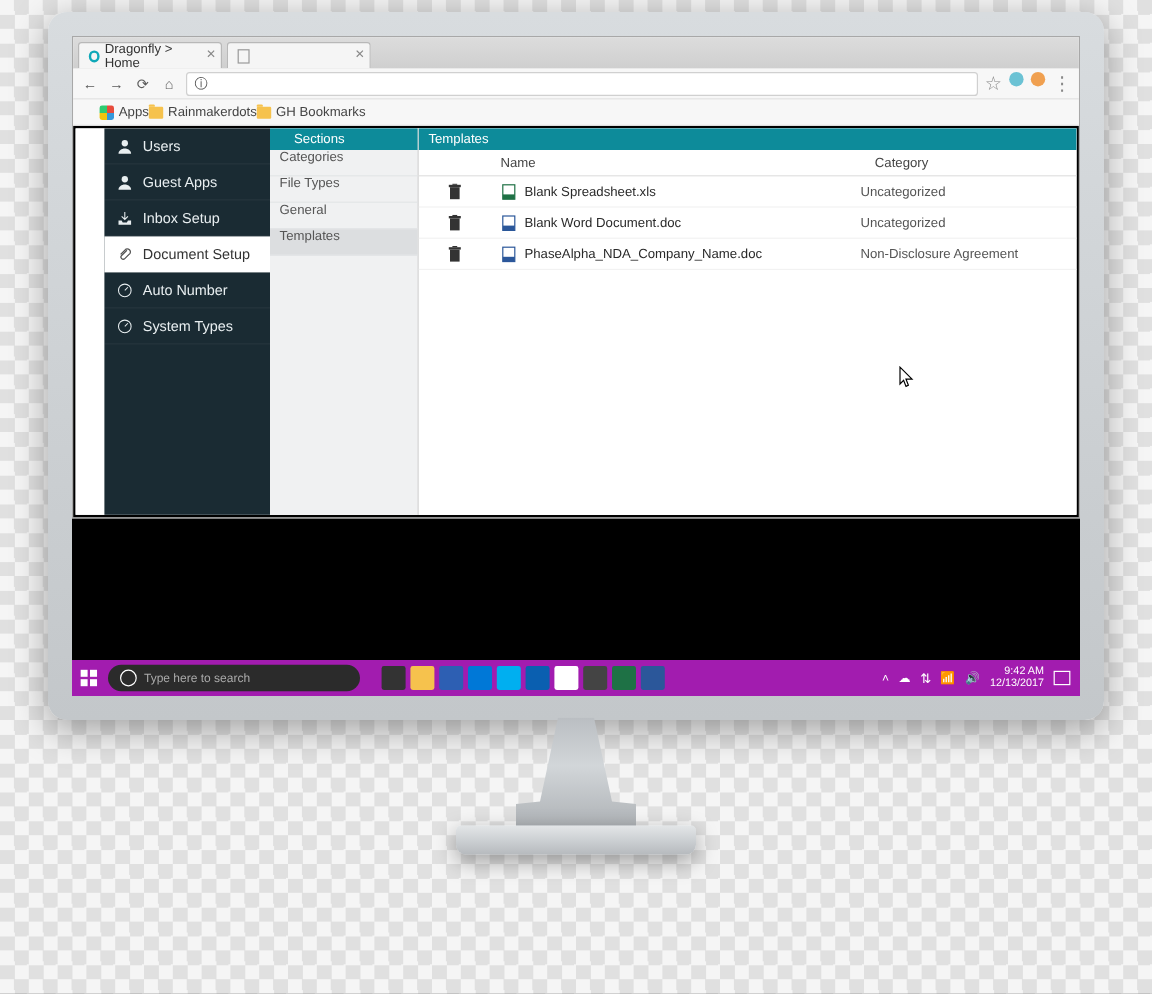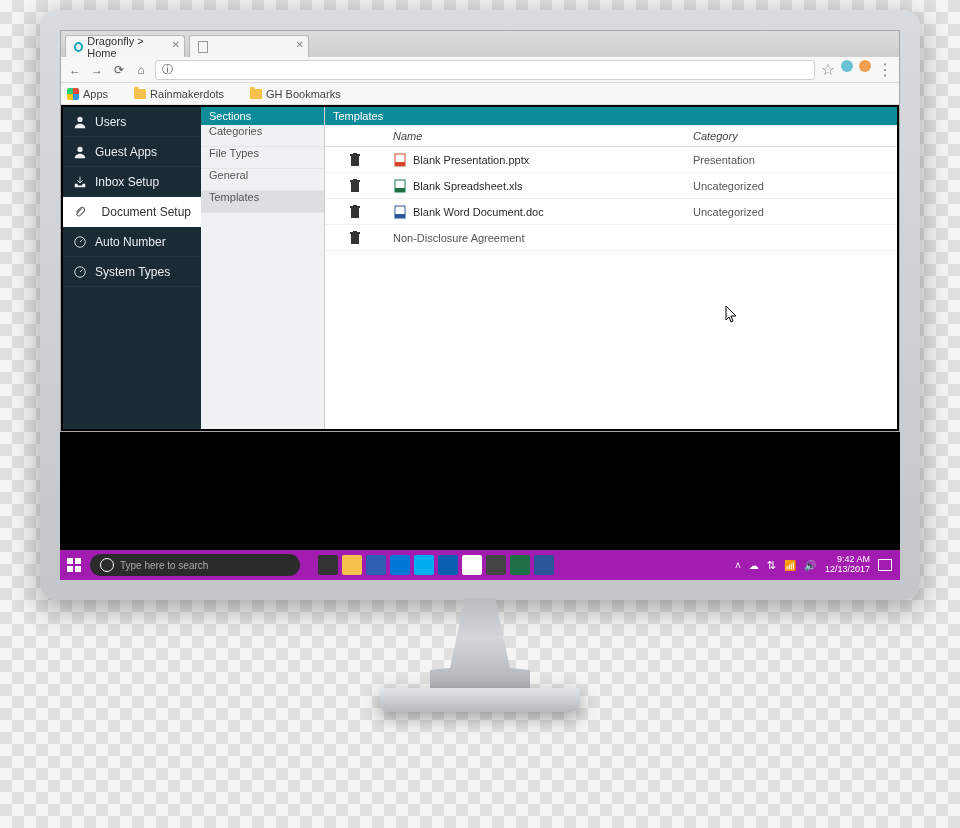--- a/index.html
+++ b/index.html
@@ -98,22 +98,22 @@
   align-items: center;
   gap: 4px;
 }
 .addr-right { display: flex; gap: 6px; color:#888; }
 .bookmark-bar {
   height: 22px;
   background: #f7f7f7;
   border-bottom: 1px solid #ddd;
   display: flex;
   align-items: center;
-  padding: 0 6px;
-  gap: 26px;
+  padding: 0 22px;
+  gap: 0;
   font-size: 11px;
   color: #444;
 }
 .bk-item { display: flex; align-items: center; gap: 4px; }
 .folder-ic { width:12px;height:10px;background:#f6c24d;border-radius:1px;position:relative; }
 .folder-ic::before{content:"";position:absolute;top:-2px;left:0;width:5px;height:2px;background:#f6c24d;border-radius:1px 1px 0 0;}
 .grid-ic {width:12px;height:12px;background:conic-gradient(#e74c3c 0 25%,#3498db 0 50%,#f1c40f 0 75%,#2ecc71 0 100%);border-radius:2px;}
 
 .inner-app {
   flex: 1;
@@ -125,53 +125,53 @@
   flex: 1;
   display: flex;
   background: #fff;
 }
 .sidebar {
   width: 138px;
   background: #1a2b33;
   display: flex;
   flex-direction: column;
   font-size: 12px;
+  margin-left: 24px;
 }
 .side-item {
   height: 30px;
   display: flex;
   align-items: center;
   padding: 0 10px;
   gap: 8px;
   color: #e8eef0;
   border-bottom: 1px solid rgba(255,255,255,.05);
 }
 .side-item.active {
   background: #fff;
   color: #333;
-  justify-content: space-between;
 }
 .side-icon { width: 14px; height: 14px; flex-shrink:0; }
 .chev { margin-left:auto; font-size:10px; color:#aaa; }
 
 .sections-col {
   width: 124px;
   background: #f0f1f2;
   border-right: 1px solid #d0d0d0;
   display: flex;
   flex-direction: column;
 }
 .sec-header {
   height: 18px;
   background: #0d8b9a;
   color: #fff;
   font-size: 11px;
   display: flex;
   align-items: center;
-  padding: 0 8px;
+  padding: 0 20px;
 }
 .sec-item {
   height: 22px;
   display: flex;
   align-items: flex-start;
   padding: 0 8px;
   font-size: 11px;
   color: #555;
   border-bottom: 1px solid #e3e5e7;
 }
@@ -192,25 +192,24 @@
   align-items: center;
   padding: 0 8px;
 }
 .tbl-head {
   height: 22px;
   display: flex;
   align-items: center;
   font-size: 11px;
   color: #444;
   border-bottom: 1px solid #e0e0e0;
-  font-style: italic;
 }
 .col-del { width: 60px; }
 .col-name { width: 300px; padding-left: 8px; }
-.col-cat { flex: 1; padding-left: 8px; }
+.col-cat { flex: 1; padding-left: 8px; margin-left: 12px; }
 .tbl-row {
   height: 26px;
   display: flex;
   align-items: center;
   font-size: 11px;
   color: #333;
   border-bottom: 1px solid #f2f2f2;
 }
 .del-ic { width: 60px; display:flex; justify-content:center; }
 .trash { width:12px;height:14px; }
@@ -398,37 +397,20 @@
 
           <div class="main-col" style="position:relative;">
             <div class="main-header">Templates</div>
             <div class="tbl-head">
               <div class="col-del"></div>
               <div class="col-name">Name</div>
               <div class="col-cat">Category</div>
             </div>
 
             <div id="rows">
-                <div class="tbl-row">
-                  <div class="del-ic">
-                    <svg class="trash" viewBox="0 0 12 14">
-                      <rect x="2" y="3" width="8" height="10" fill="#333"></rect>
-                      <rect x="1" y="1" width="10" height="2" fill="#333"></rect>
-                      <rect x="4" y="0" width="4" height="1" fill="#333"></rect>
-                    </svg>
-                  </div>
-                  <div class="name-cell">
-                    <svg class="file-ic" viewBox="0 0 14 14">
-                      <rect x="2" y="1" width="10" height="12" fill="#fff" stroke="#d24726"></rect>
-                      <rect x="2" y="9" width="10" height="4" fill="#d24726"></rect>
-                    </svg>
-                    <span>Blank Presentation.pptx</span>
-                  </div>
-                  <div class="cat-cell">Presentation</div>
-                </div>
                 <div class="tbl-row">
                   <div class="del-ic">
                     <svg class="trash" viewBox="0 0 12 14">
                       <rect x="2" y="3" width="8" height="10" fill="#333"></rect>
                       <rect x="1" y="1" width="10" height="2" fill="#333"></rect>
                       <rect x="4" y="0" width="4" height="1" fill="#333"></rect>
                     </svg>
                   </div>
                   <div class="name-cell">
                     <svg class="file-ic" viewBox="0 0 14 14">
@@ -457,20 +439,27 @@
                   <div class="cat-cell">Uncategorized</div>
                 </div>
                 <div class="tbl-row">
                   <div class="del-ic">
                     <svg class="trash" viewBox="0 0 12 14">
                       <rect x="2" y="3" width="8" height="10" fill="#333"></rect>
                       <rect x="1" y="1" width="10" height="2" fill="#333"></rect>
                       <rect x="4" y="0" width="4" height="1" fill="#333"></rect>
                     </svg>
                   </div>
+                  <div class="name-cell">
+                    <svg class="file-ic" viewBox="0 0 14 14">
+                      <rect x="2" y="1" width="10" height="12" fill="#fff" stroke="#2b579a"></rect>
+                      <rect x="2" y="9" width="10" height="4" fill="#2b579a"></rect>
+                    </svg>
+                    <span>PhaseAlpha_NDA_Company_Name.doc</span>
+                  </div>
                   <div class="cat-cell">Non-Disclosure Agreement</div>
                 </div>
               </div>
 
             <span class="cursor">
               <svg width="14" height="18" viewBox="0 0 14 18">
                   <path d="M1 1l0 14 3-3 2 5 2-1-2-5 5 0z" fill="#fff" stroke="#000" stroke-width="1"></path>
                 </svg>
             </span>
 

